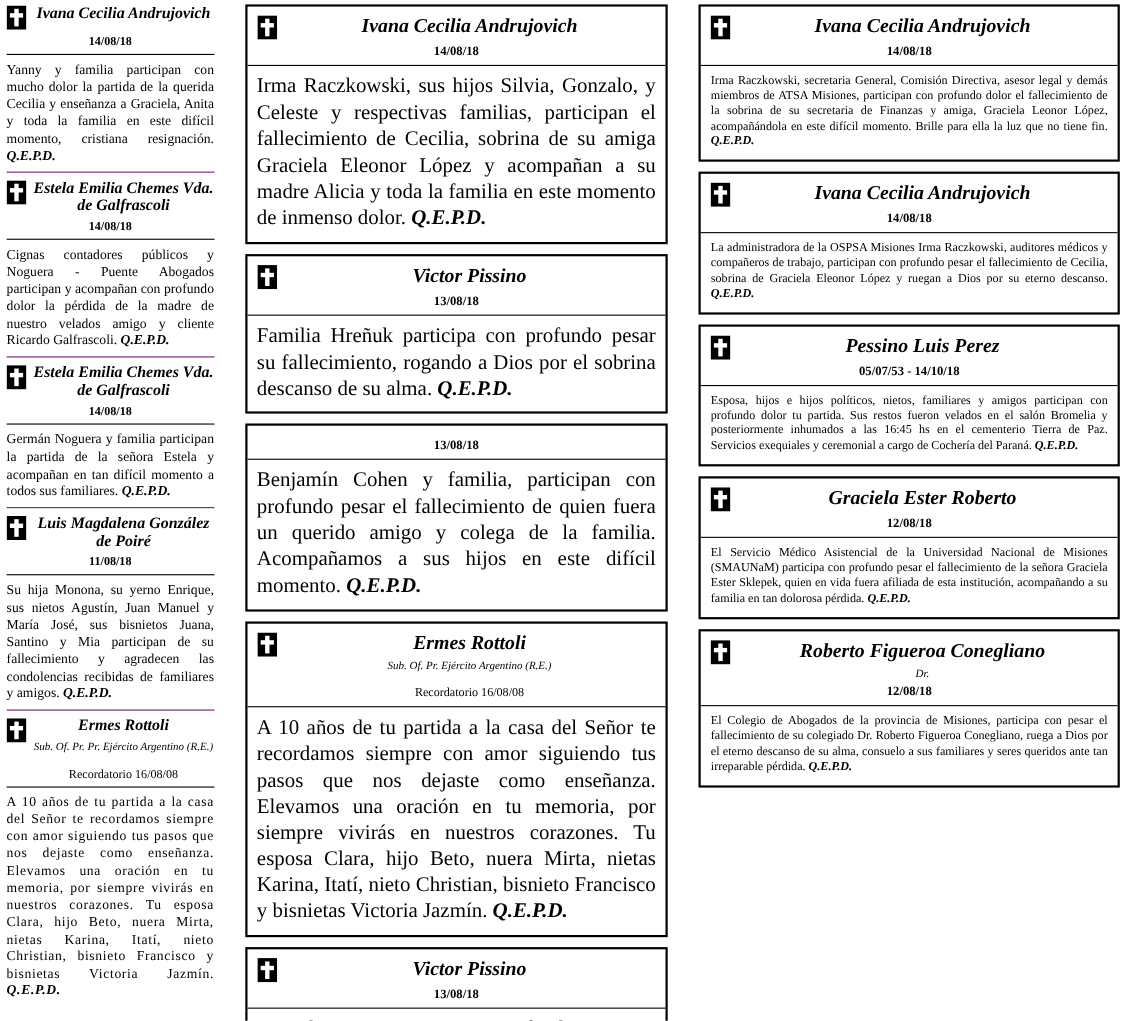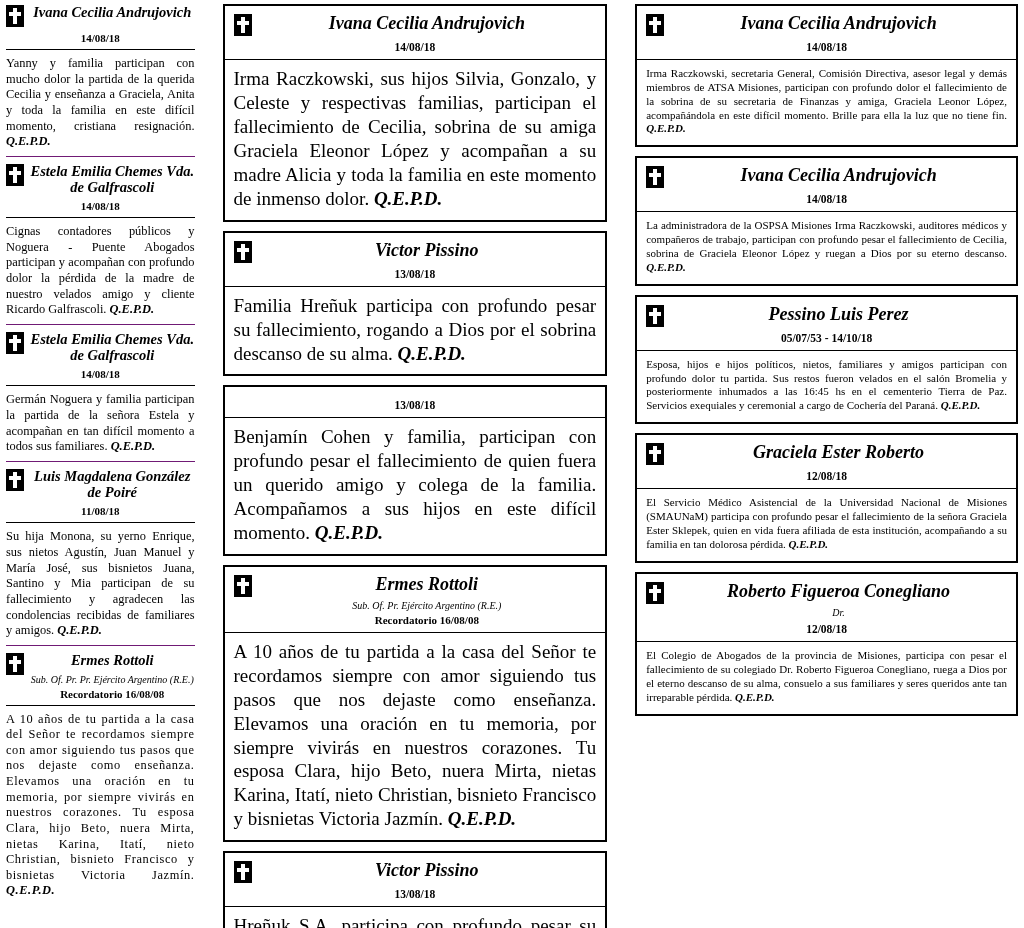--- a/index.html
+++ b/index.html
@@ -61,23 +61,23 @@
   .col-2 .name { font-size: 18px; }
   .col-3 .name { font-size: 18px; }
   .subname {
     font-style: italic;
     font-weight: normal;
     font-size: 10px;
     line-height: 1.15;
     margin-top: 6px;
   }
   .memo {
-    font-weight: bold;
+    font-weight: normal;
     font-size: 11px;
-    margin-top: 2px;
+    margin-top: 12px;
   }
   .date {
     text-align: center;
     font-weight: bold;
     font-size: 11.5px;
     margin: 5px 0 0 0;
   }
   .col-1 .date { font-size: 11px; }
   .rule-under-head {
     border-top: 1px solid #000;

